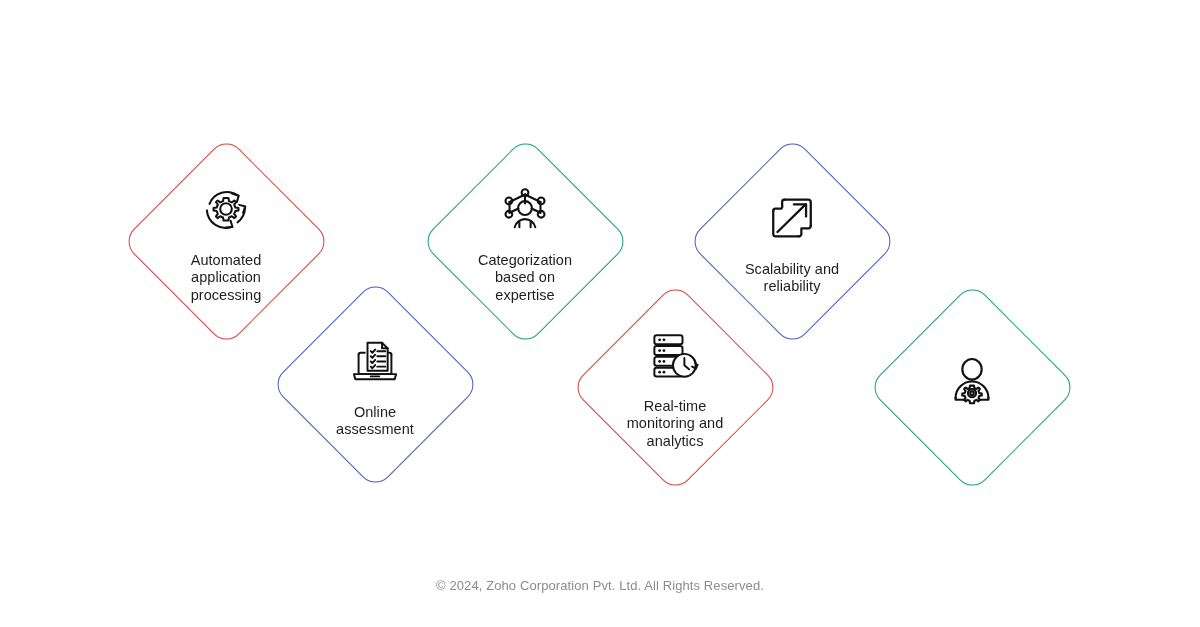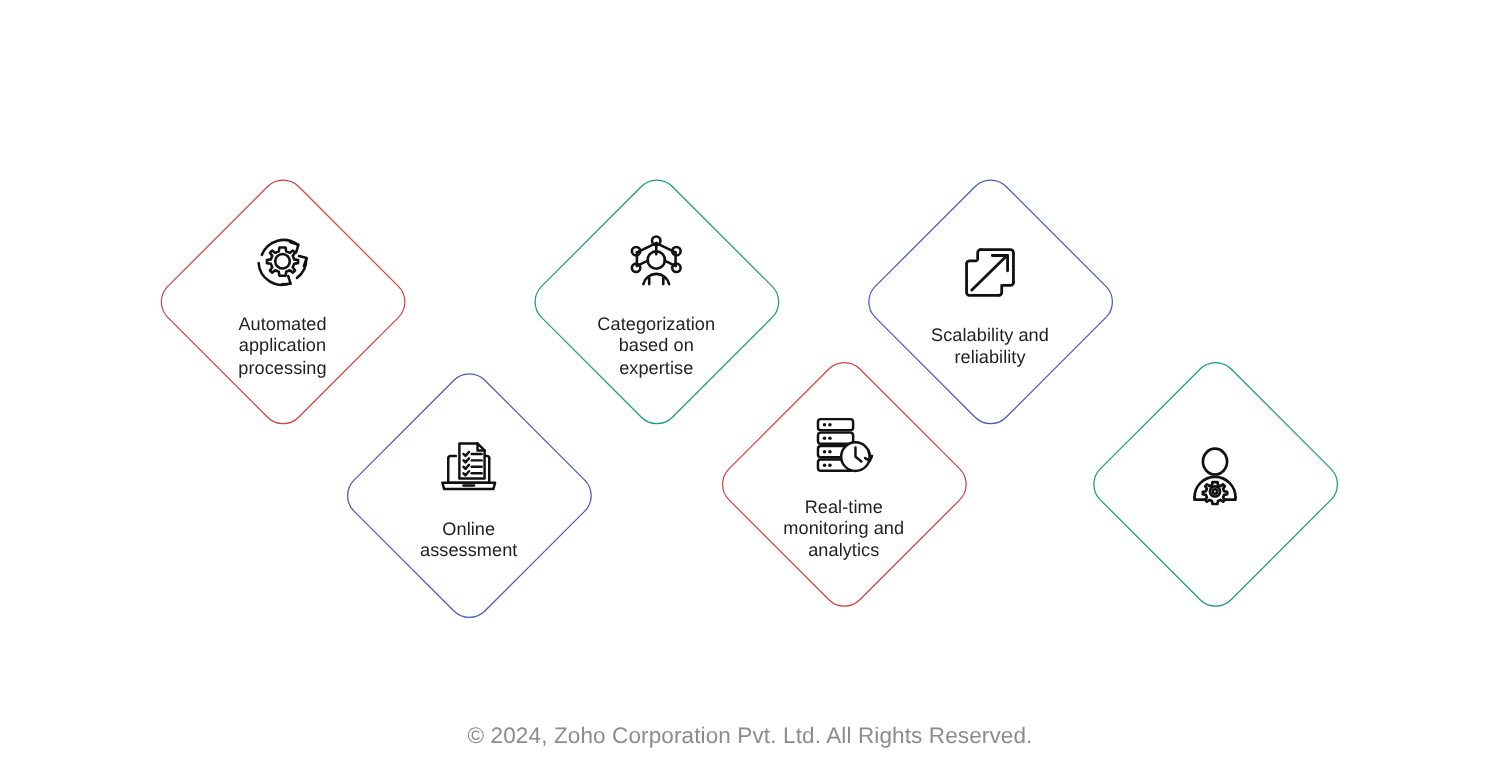--- a/index.html
+++ b/index.html
@@ -84,21 +84,21 @@
     white-space: pre-line;
   }
 
   
   #footer {
     position: absolute;
     left: 0;
     top: 578px;
     width: 1200px;
     text-align: center;
-    font-size: 18px;
+    font-size: 13px;
     color: #8c8c8c;
     letter-spacing: 0.1px;
   }
 </style>
 </head>
 <body>
 
 <div id="canvas">
 
   <div class="card" style="left:120px; top:135px;">
@@ -119,21 +119,21 @@
           <path d="M11.6 33.5 A20 20 0 0 0 38.5 50.9"></path>
           <path d="M31.6 51.7 L38.9 51.2 L36.9 44.6"></path>
         </svg>
       </div>
       <div class="card-label">Automated
 application
 processing</div>
     </div>
   </div>
 
-  <div class="card" style="left:269px; top:290px;">
+  <div class="card" style="left:269px; top:278px;">
     <div class="diamond" style="left:31.5px; top:31.5px; border-color:#4a5bb8;"></div>
     <div class="card-inner">
       <div class="icon-wrap">
         <svg viewBox="0 0 64 64" fill="none" stroke="#111111" stroke-width="2.1" stroke-linecap="round" stroke-linejoin="round">
 
           <path d="M14.5 25 L14.5 46 L49.5 46 L49.5 25"></path>
           <path d="M14.5 25 A1.8 1.8 0 0 1 16.3 23.2 L21 23.2"></path>
           <path d="M49.5 25 A1.8 1.8 0 0 0 47.7 23.2 L45.5 23.2"></path>
 
           <path d="M9.5 46 L54.5 46 L53 51.5 L11 51.5 Z"></path>

